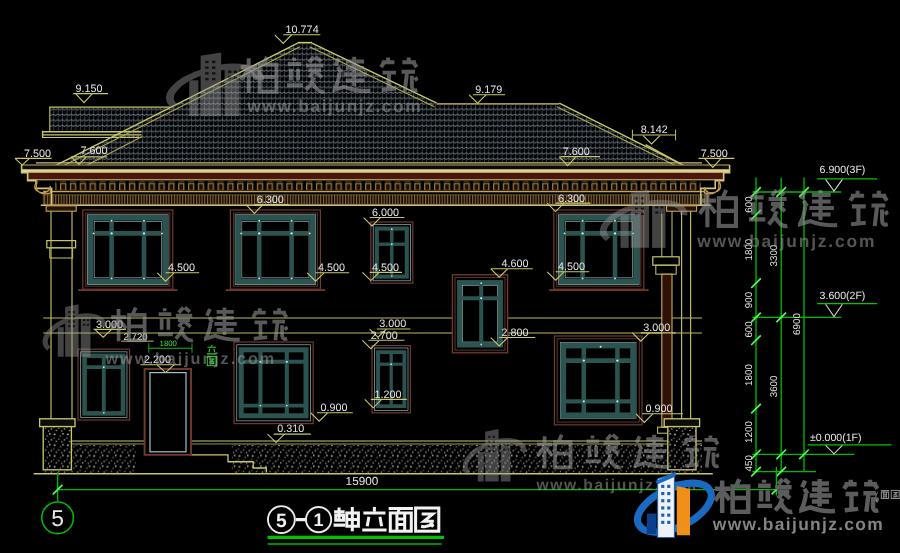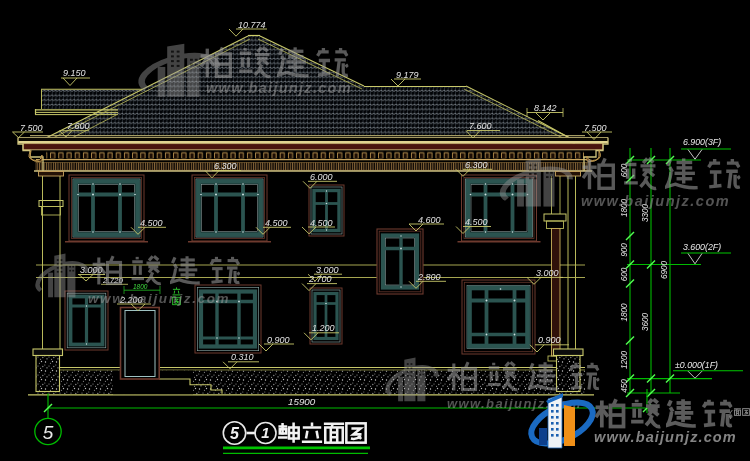--- a/index.html
+++ b/index.html
@@ -1,17 +1,17 @@
 <!DOCTYPE html>
 <html><head>
 <meta charset="utf-8">
 <style>
 html,body{margin:0;padding:0;background:#000;}
 *{font-family:"Liberation Sans", sans-serif;}
-#page{position:relative;width:750px;height:461px;background:#000;overflow:hidden;font-style:italic;}
+#page{position:relative;width:750px;height:461px;background:#000;overflow:hidden;}
 text{font-family:"Liberation Sans", sans-serif;}
 </style>
 </head>
 <body>
 
 <div id="page">
 <svg width="750" height="461" viewBox="0 0 750 461">
 <defs>
 <pattern id="tiles" width="3.7" height="4.6" patternUnits="userSpaceOnUse">
  <rect width="3.7" height="4.6" fill="#020407"></rect>

